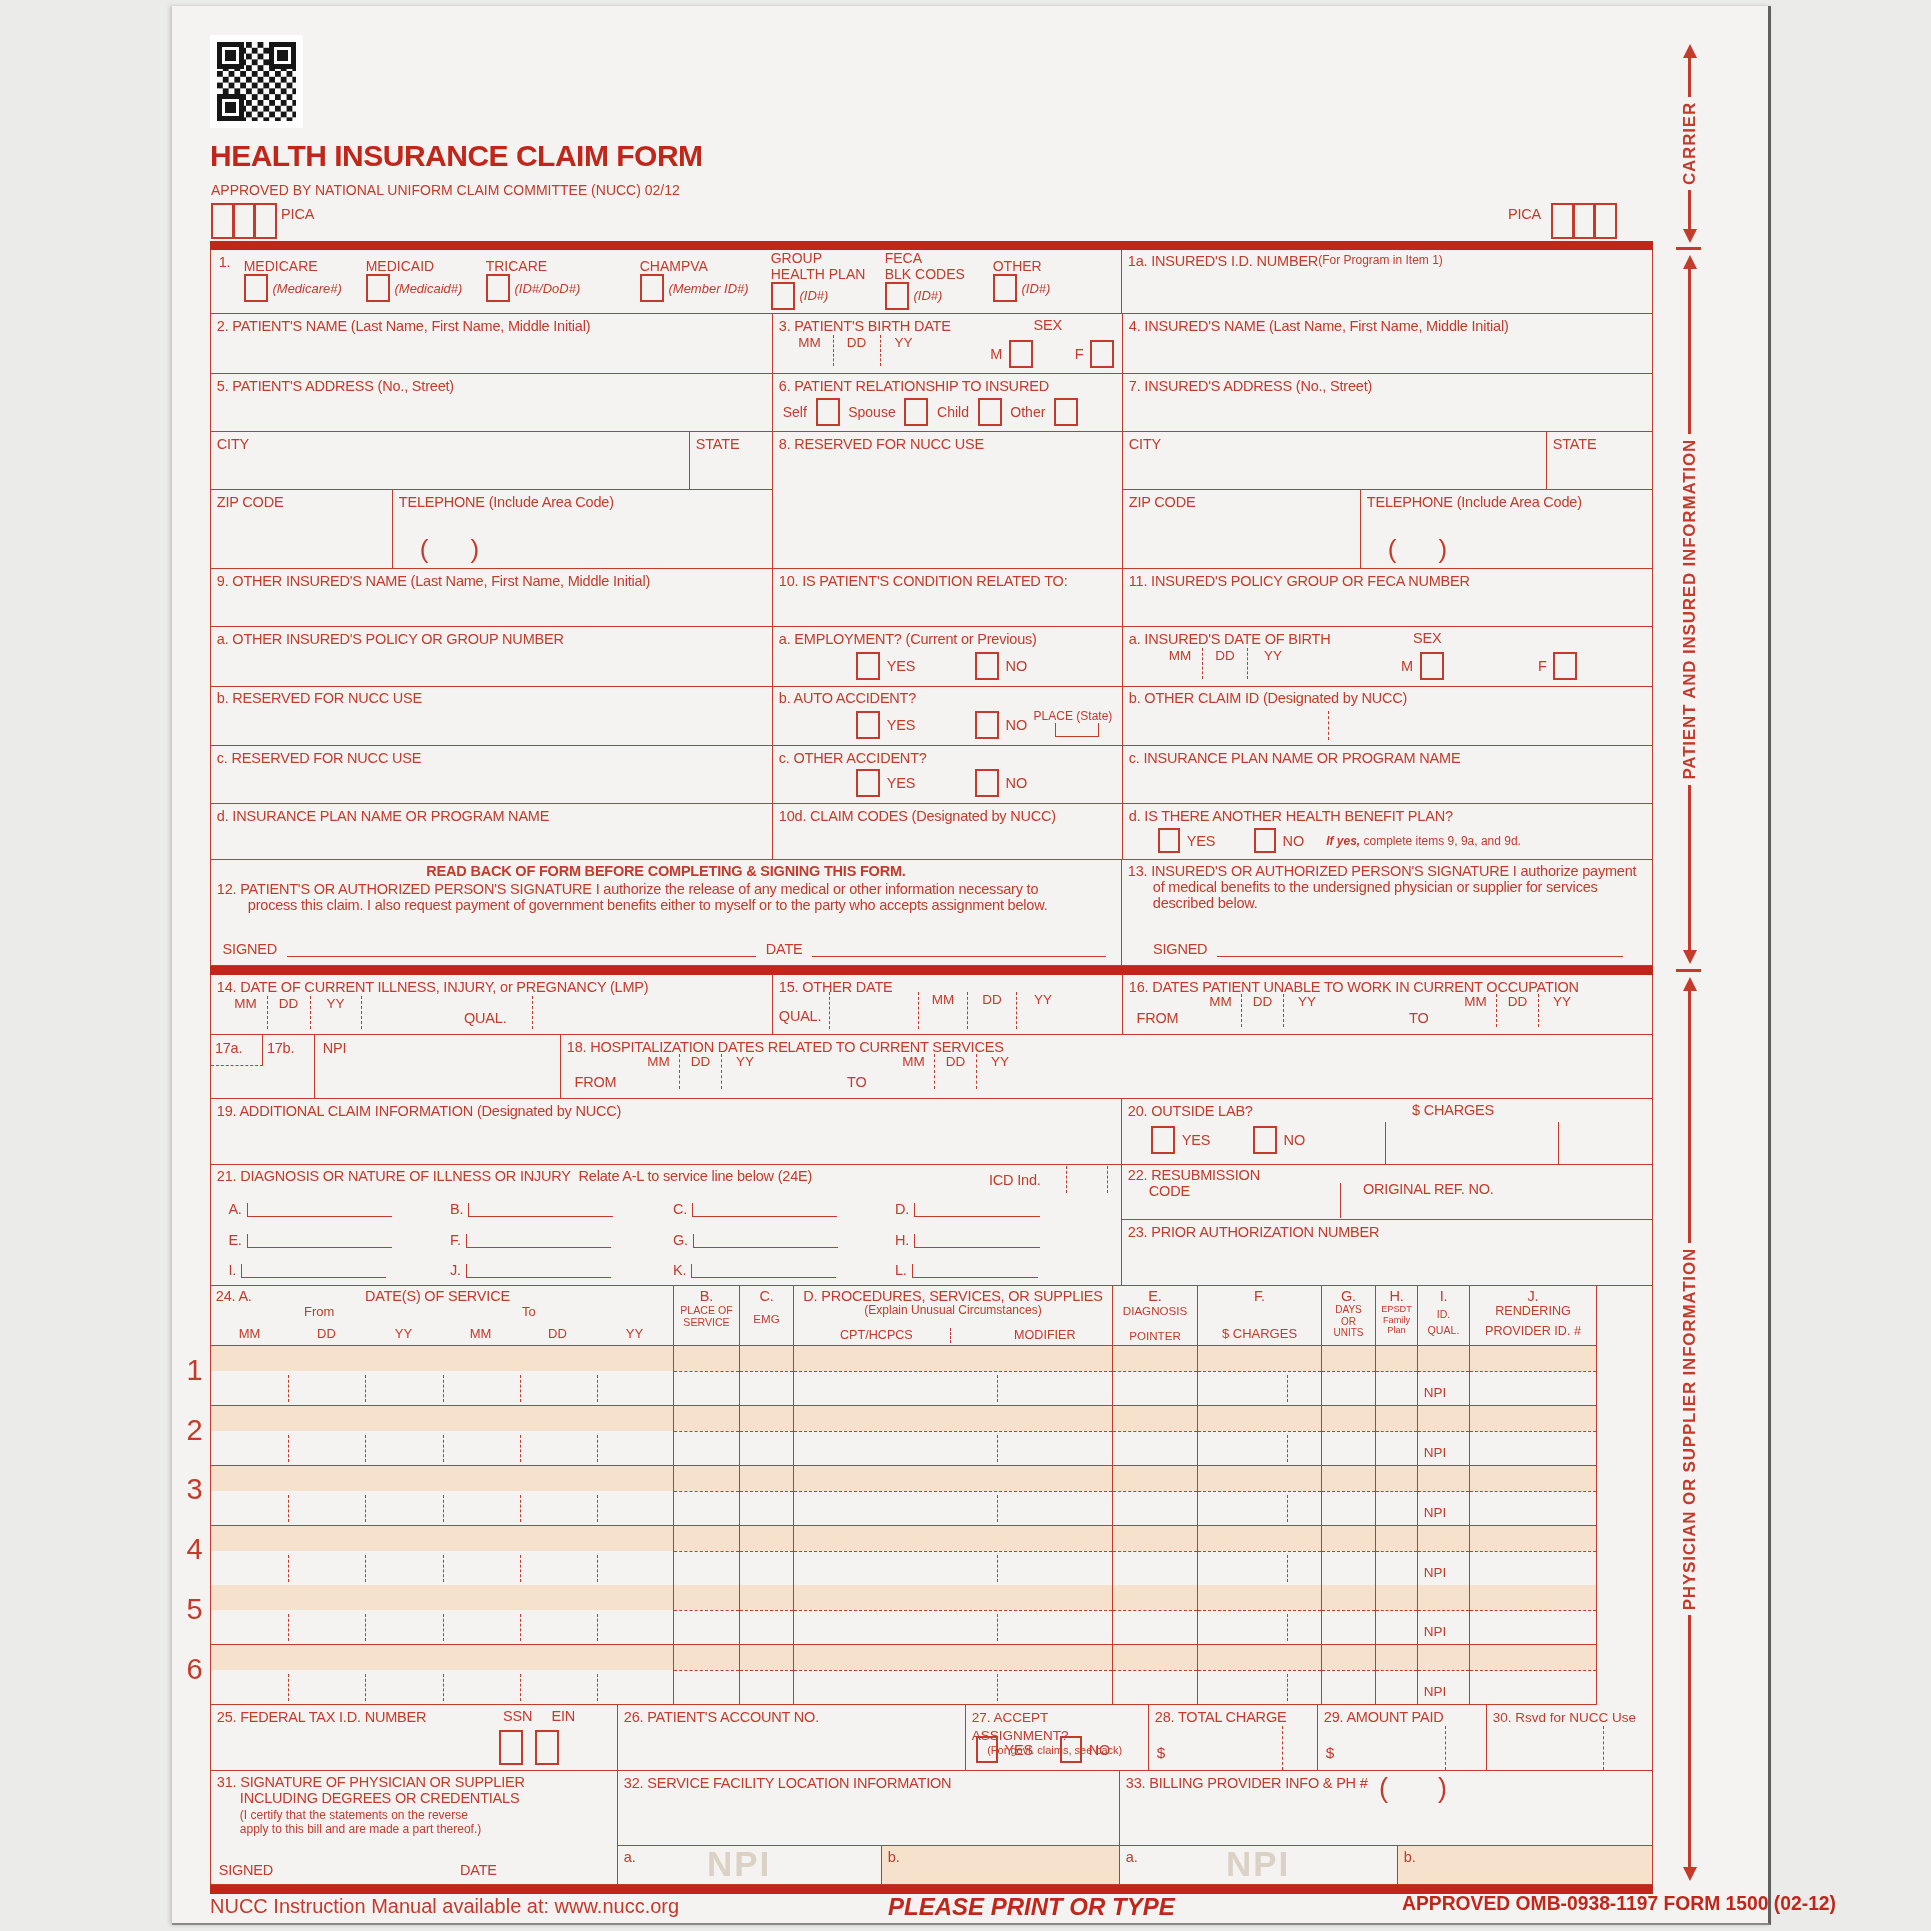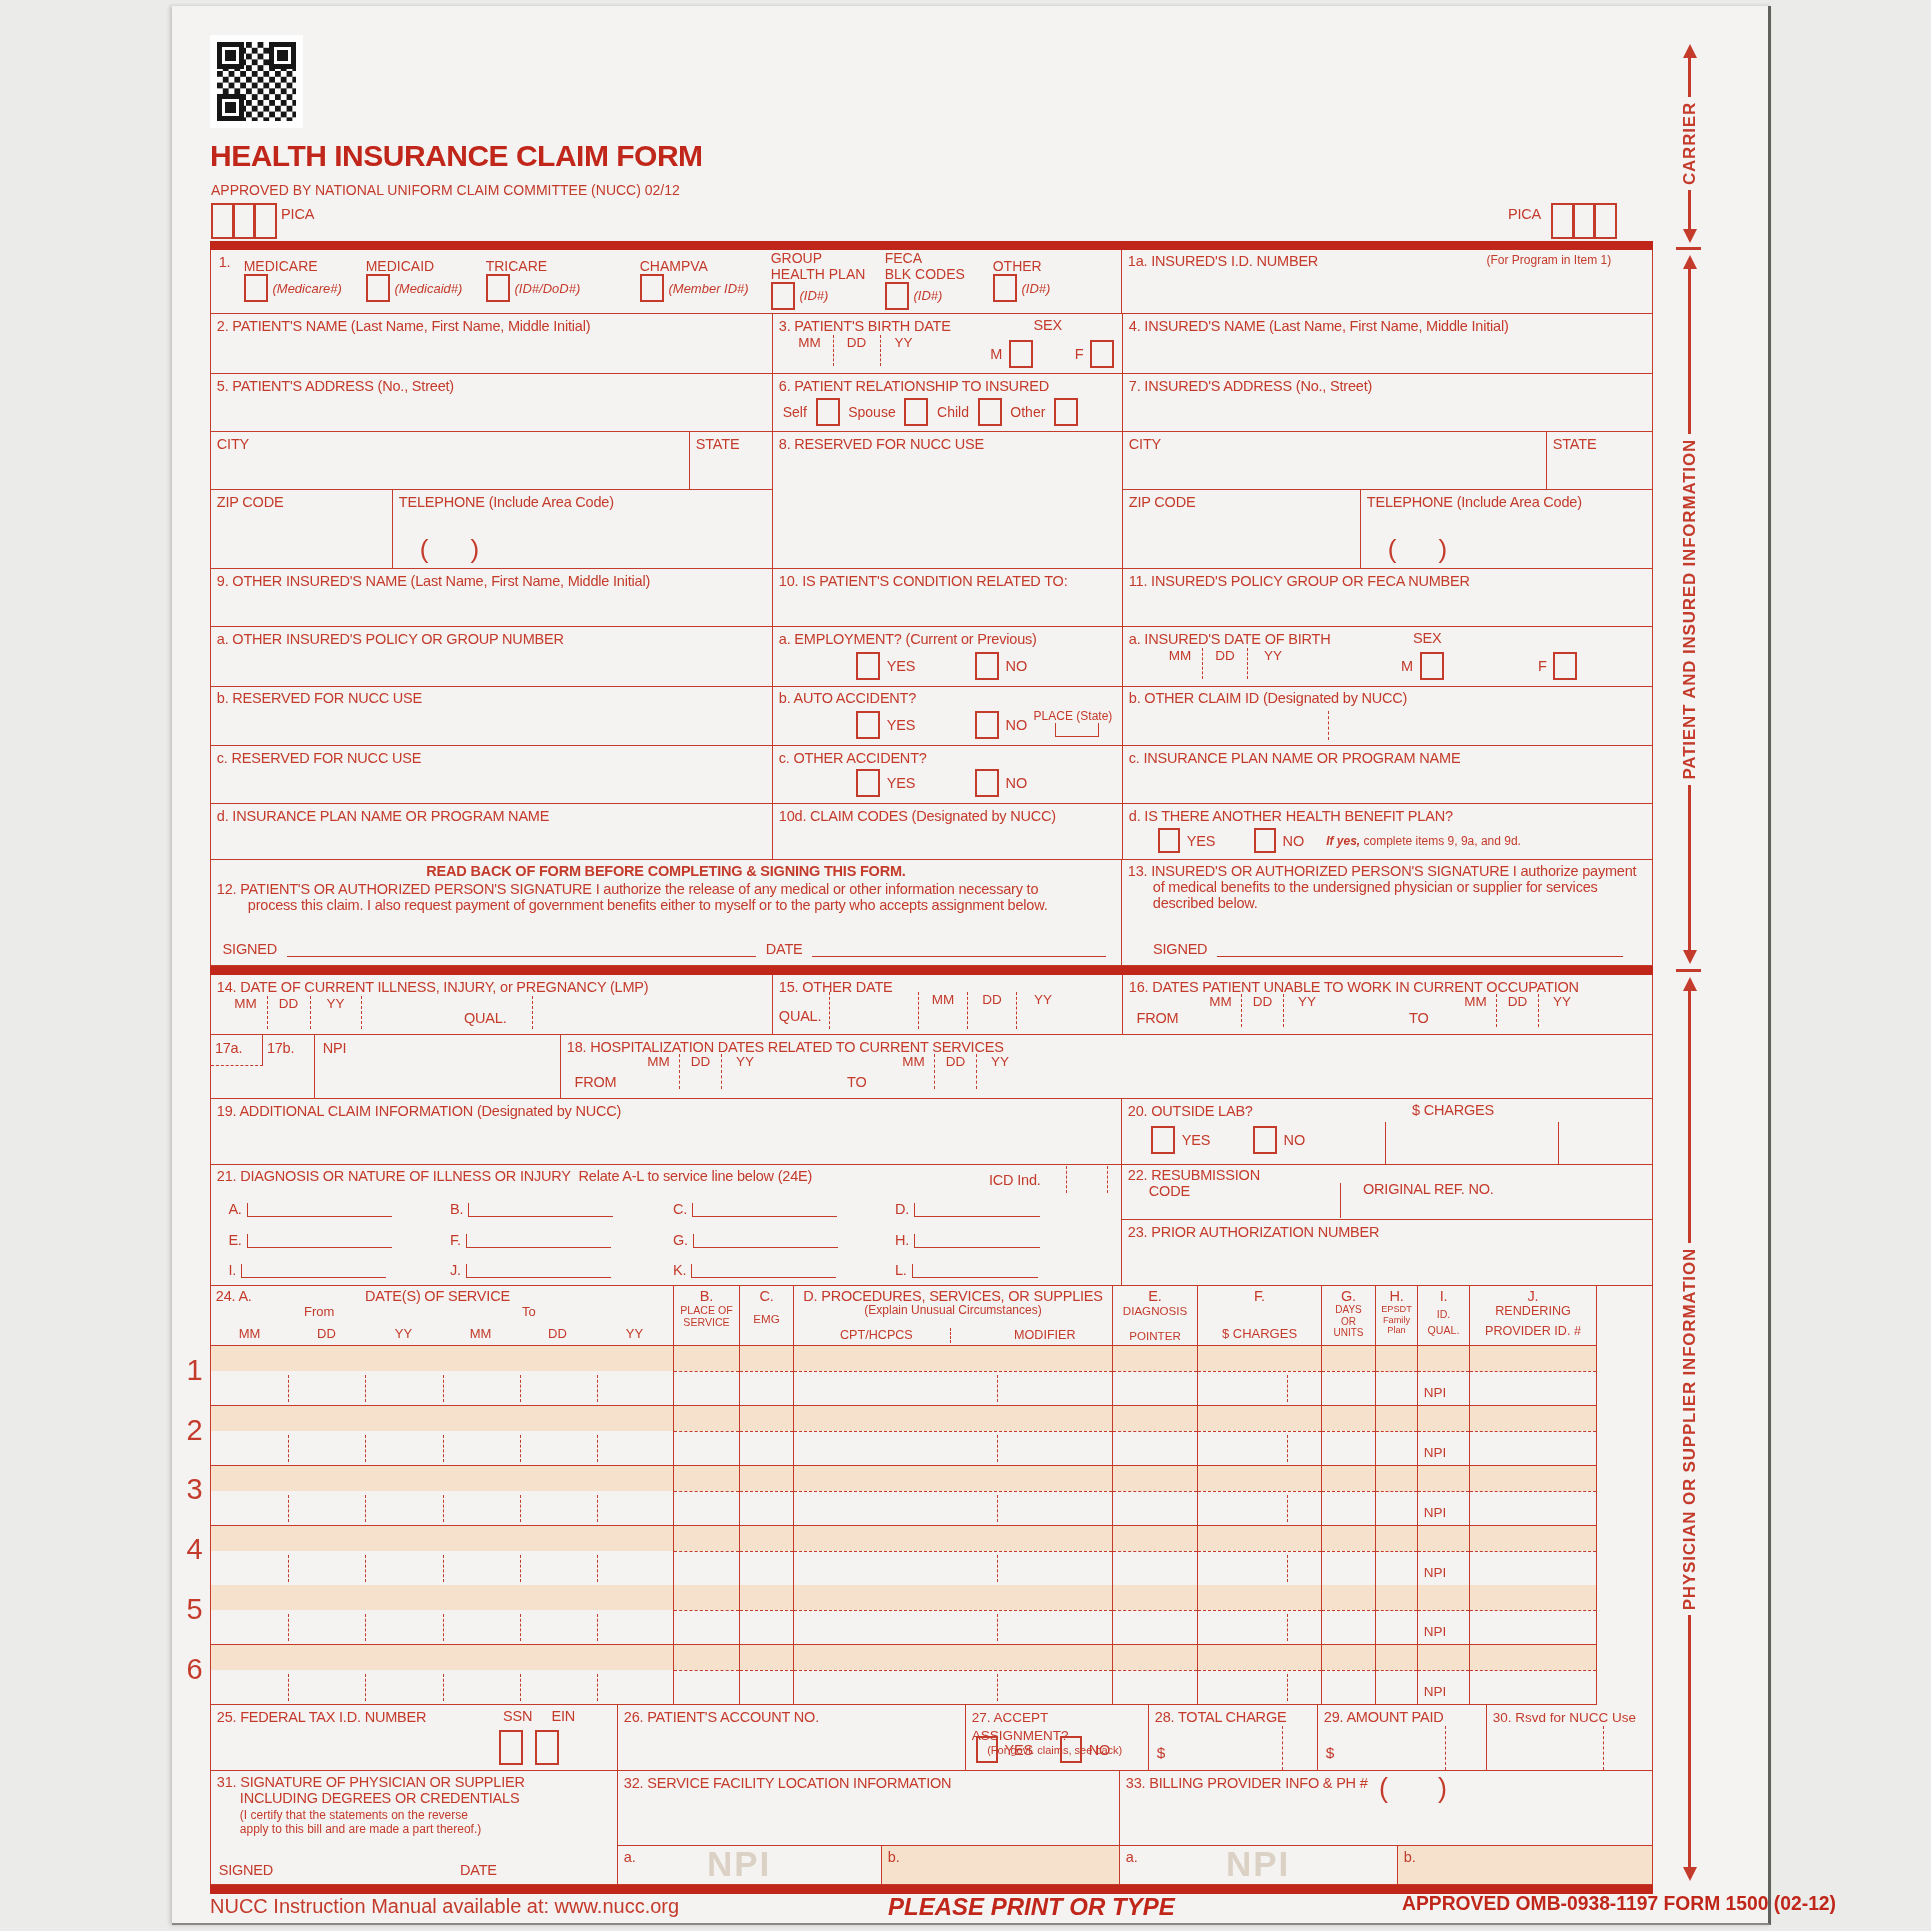--- a/index.html
+++ b/index.html
@@ -123,21 +123,21 @@
         </div>
       </div>
     <div class="g" style="width:83px">
         <div class="gl"><span>OTHER</span><span style="display:block"></span></div>
         <div class="gr">
           <i class="cb"></i>
           <span class="i">(ID#)</span>
         </div>
       </div>
   </div>
-  <div class="c" style="display:flex;justify-content:space-between;align-items:flex-start">
+  <div class="c" style="display:flex;justify-content:flex-start;align-items:flex-start">
     <span class="t">1a. INSURED'S I.D. NUMBER</span>
     <span class="s" style="margin-right:35px">(For Program in Item 1)</span>
   </div>
 </div>
 
 <div class="row" style="top:314px;height:60px">
   <div class="c" style="width:562px"><span class="t">2. PATIENT'S NAME (Last Name, First Name, Middle Initial)</span></div>
   <div class="c" style="width:350px">
     <span class="t">3. PATIENT'S BIRTH DATE</span>
     <span class="t abs" style="right:60px;top:2.9px">SEX</span>

